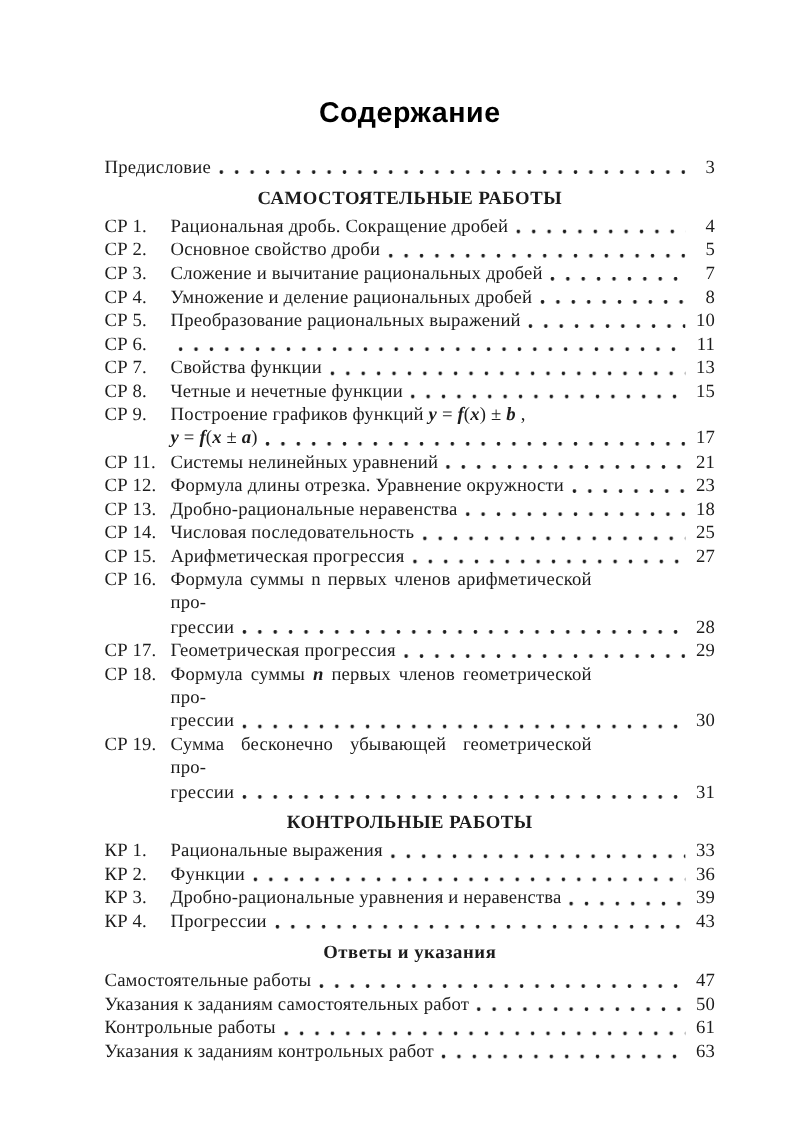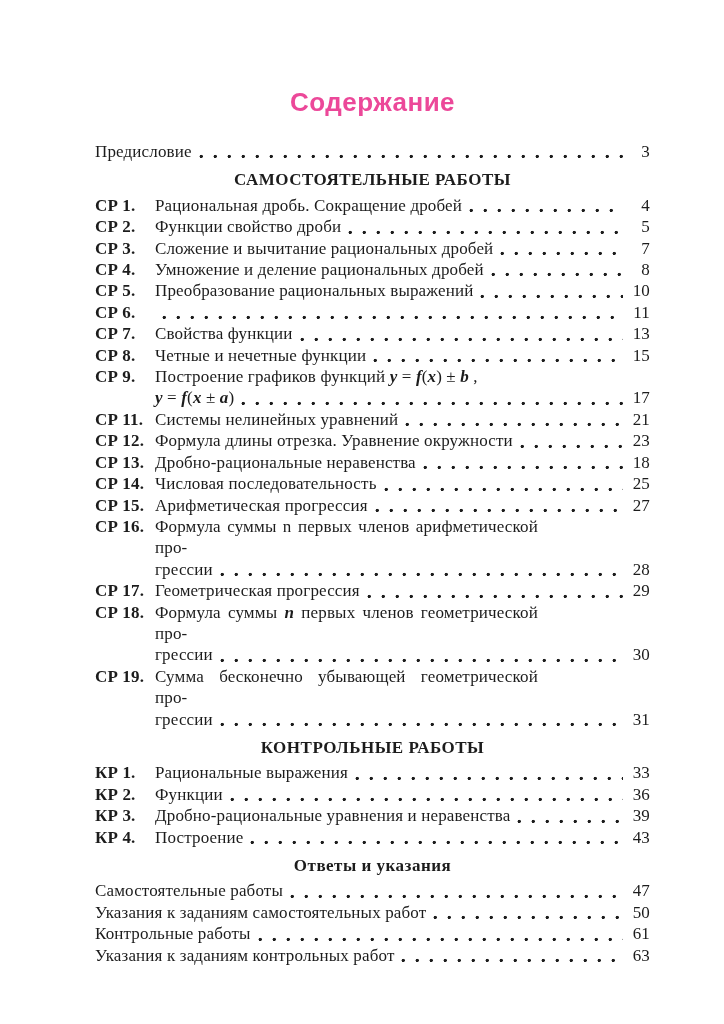--- a/index.html
+++ b/index.html
@@ -16,32 +16,32 @@
     position: absolute;
     left: 95px; top: 88px; width: 555px;
     font-size: 17px; line-height: 21.4px;
     letter-spacing: 0.15px;
   }
   .doc-title {
     font-family: "Liberation Sans", sans-serif;
     font-weight: bold;
     font-size: 26px; line-height: 28px;
     text-align: center;
-    color: #ec4899;
+    color: #000000;
     letter-spacing: 0.5px;
     margin: 0 0 25px 0;
   }
   .sec-header {
     font-weight: bold;
     text-align: center;
     letter-spacing: 0.5px;
     margin: 7px 0 4px 0;
   }
   .entry { display: flex; }
-  .entry .label { flex: 0 0 60px; white-space: nowrap; font-weight: bold; }
+  .entry .label { flex: 0 0 60px; white-space: nowrap; }
   .entry .body { flex: 1 1 auto; min-width: 0; }
   .line { text-align: left; }
   .line.cont { margin-right: 112px; }
   .line.justified { text-align: justify; text-align-last: justify; }
   .line.last { display: flex; align-items: flex-end; margin-right: 0; }
   .line.last .txt { white-space: nowrap; }
   .leader {
     flex: 1 1 auto; min-width: 10px;
     height: 5px;
     margin: 0 3px 3px 7px;
@@ -76,21 +76,21 @@
               <span class="txt"><span>Рациональная дробь. Сокращение дробей</span></span>
               <span class="leader"></span>
               <span class="page-num">4</span>
             </div>
           </div>
         </div>
         <div class="entry">
           <span class="label">СР 2.</span>
           <div class="body">
             <div class="line last">
-              <span class="txt"><span>Функции свойство дроби</span></span>
+              <span class="txt"><span>Основное свойство дроби</span></span>
               <span class="leader"></span>
               <span class="page-num">5</span>
             </div>
           </div>
         </div>
         <div class="entry">
           <span class="label">СР 3.</span>
           <div class="body">
             <div class="line last">
               <span class="txt"><span>Сложение и вычитание рациональных дробей</span></span>
@@ -280,21 +280,21 @@
               <span class="txt"><span>Дробно-рациональные уравнения и неравенства</span></span>
               <span class="leader"></span>
               <span class="page-num">39</span>
             </div>
           </div>
         </div>
         <div class="entry">
           <span class="label">КР 4.</span>
           <div class="body">
             <div class="line last">
-              <span class="txt"><span>Построение</span></span>
+              <span class="txt"><span>Прогрессии</span></span>
               <span class="leader"></span>
               <span class="page-num">43</span>
             </div>
           </div>
         </div>
         <div class="sec-header">Ответы и указания</div>
         <div class="entry">
           <div class="body">
             <div class="line last">
               <span class="txt"><span>Самостоятельные работы</span></span>

